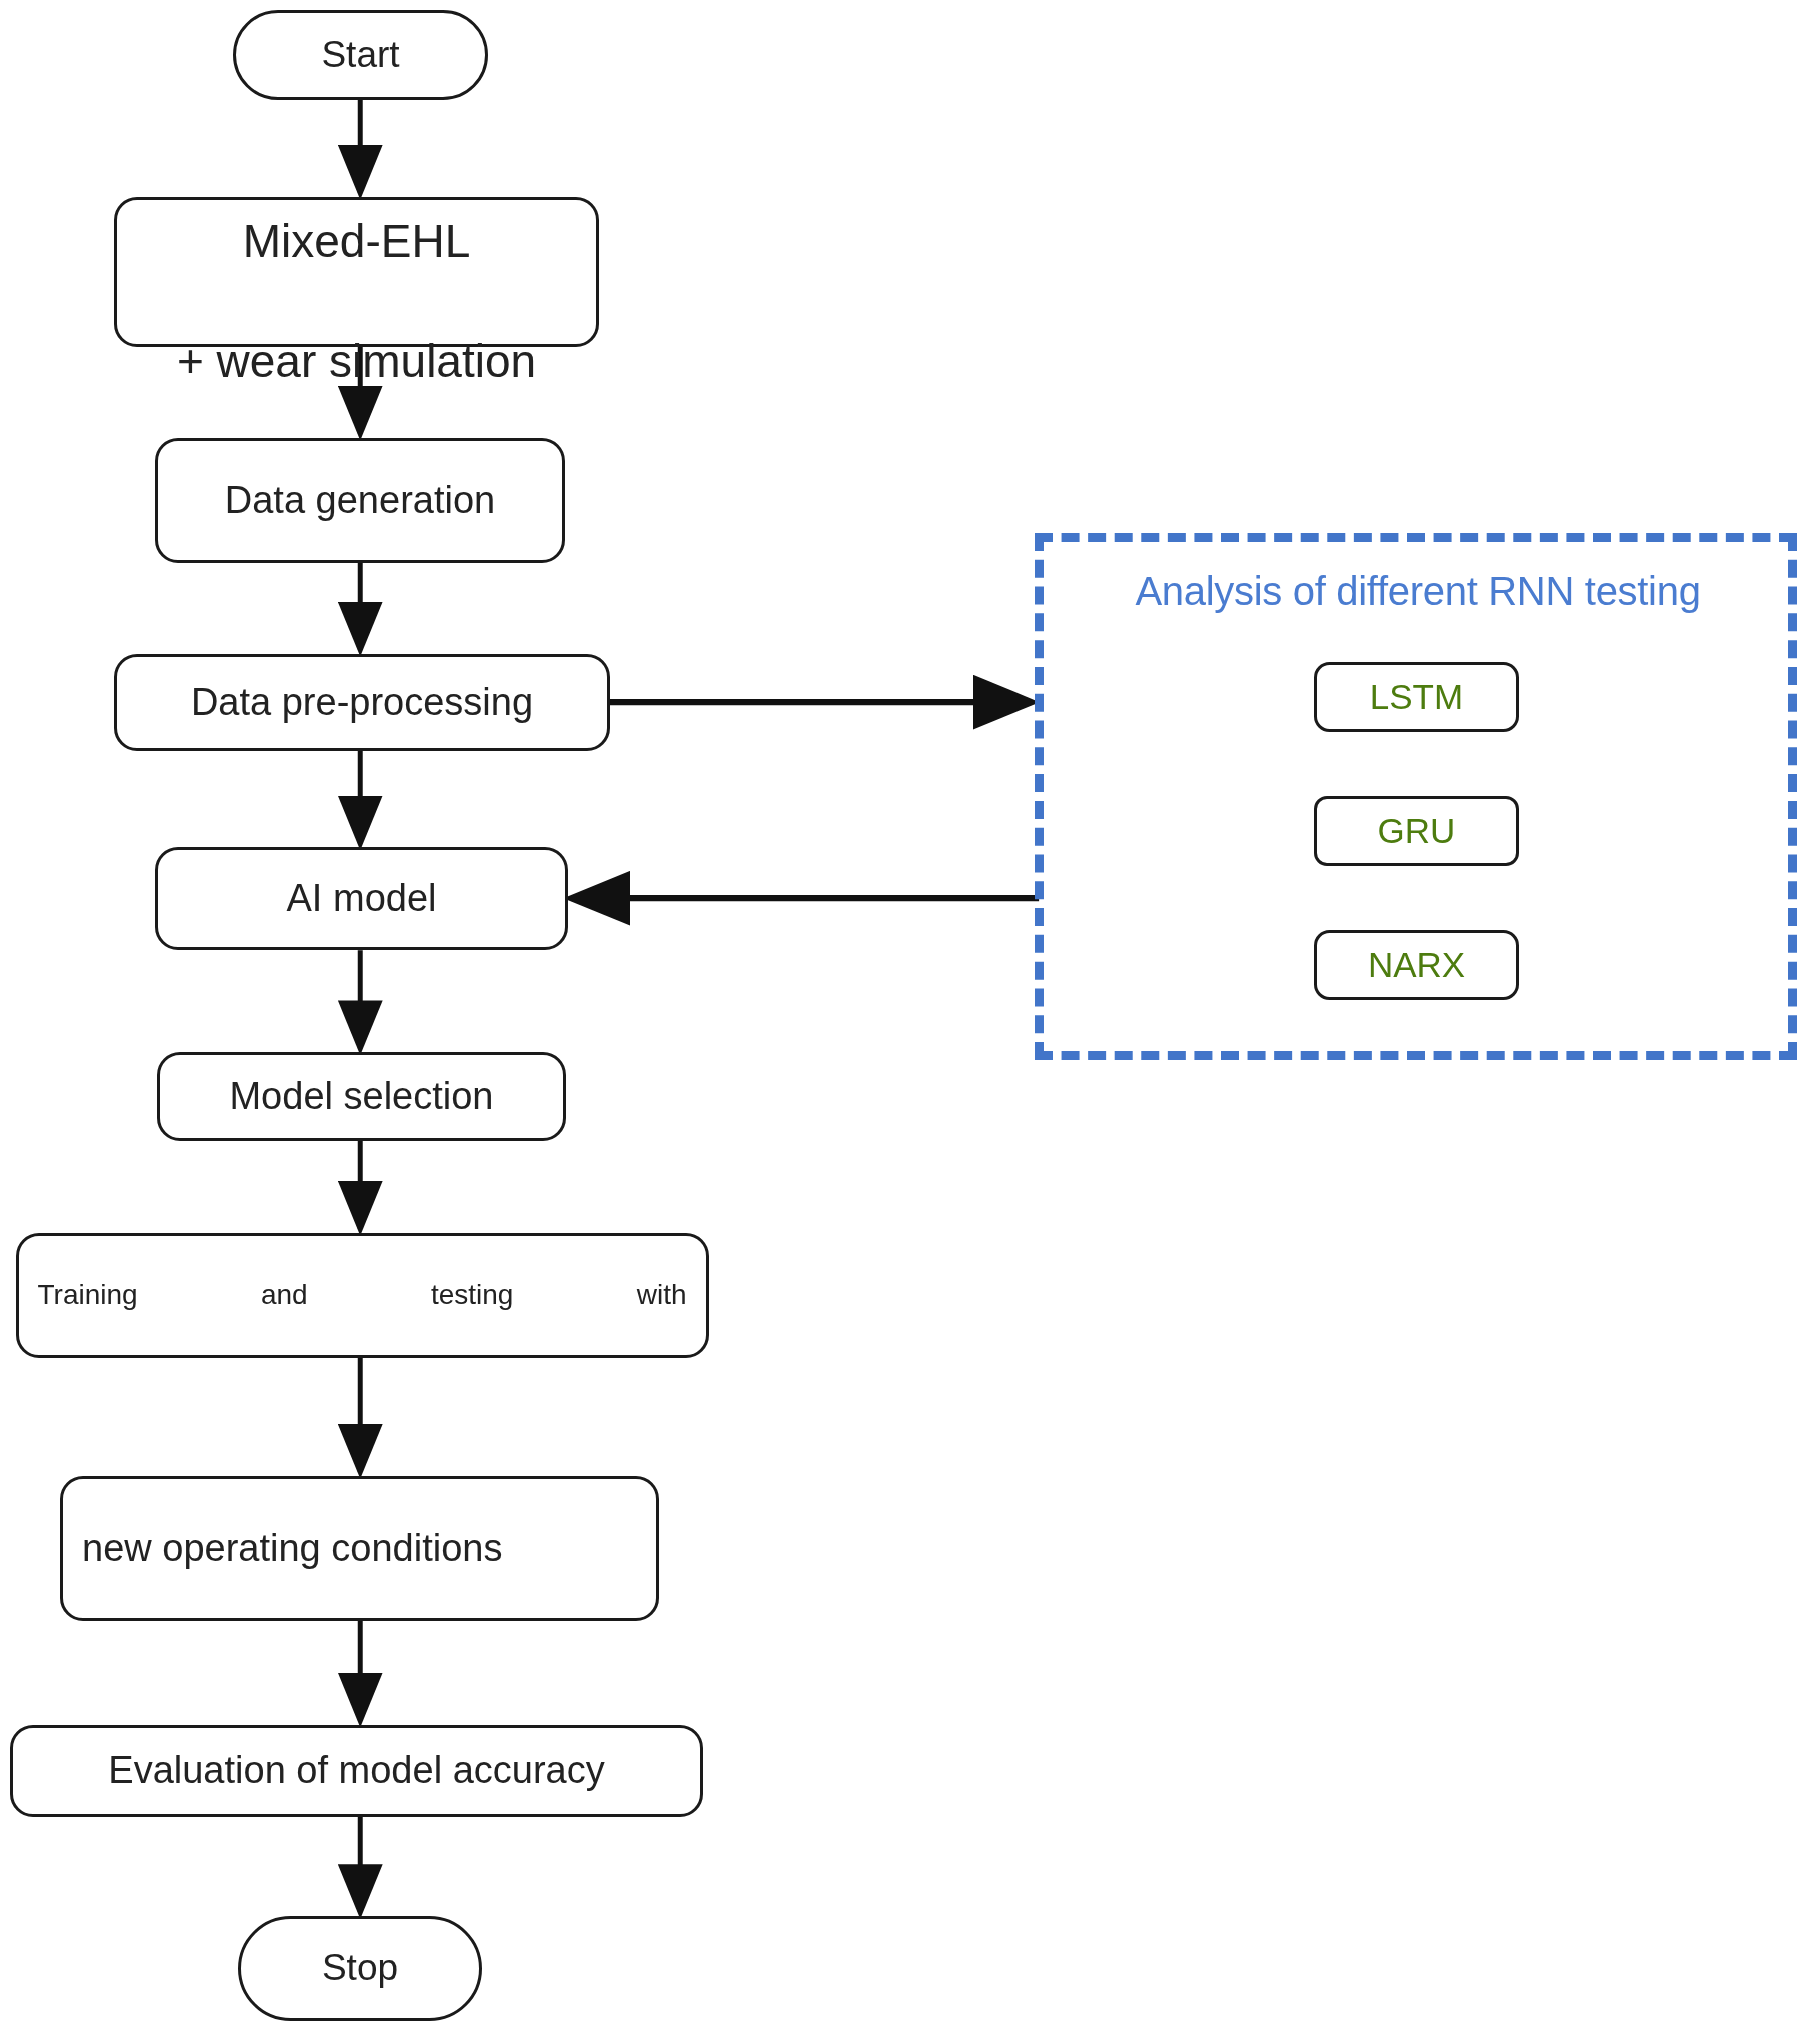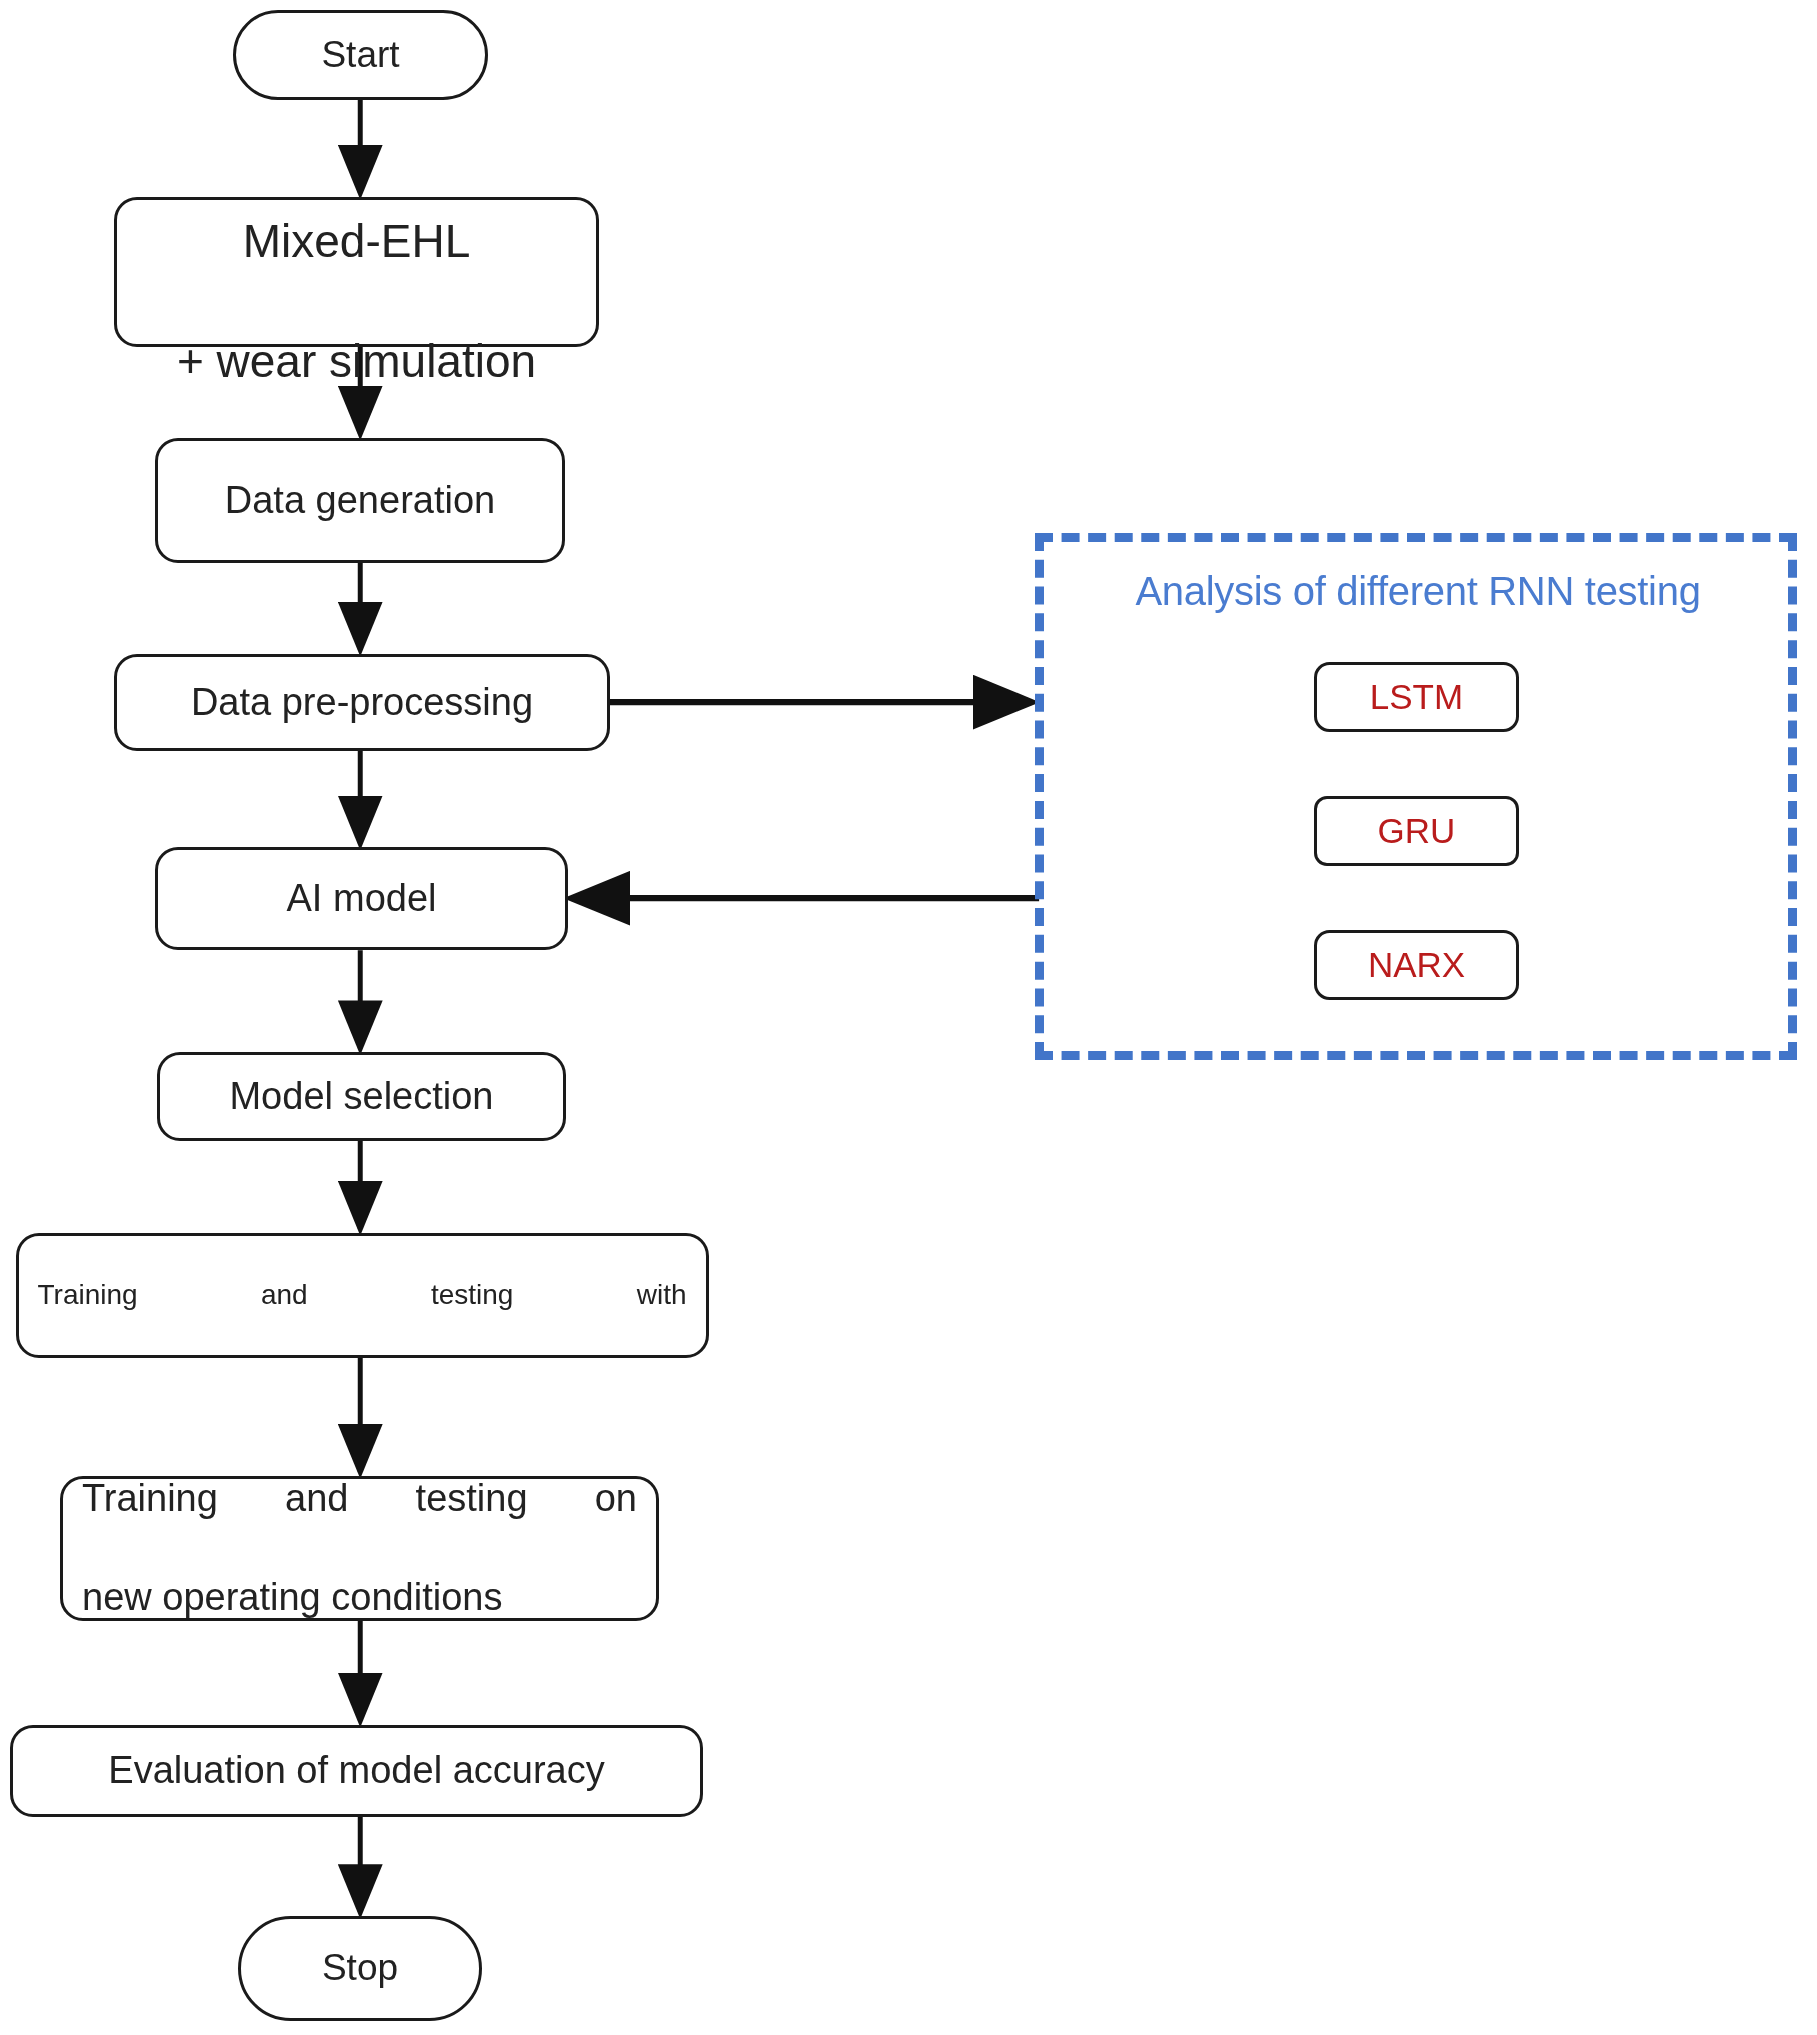--- a/index.html
+++ b/index.html
@@ -99,21 +99,21 @@
     width: 205px;
     height: 70px;
     box-sizing: border-box;
     background: #ffffff;
     border: 3.3px solid #1a1a1a;
     border-radius: 15.5px;
     display: flex;
     align-items: center;
     justify-content: center;
     font-size: 35px;
-    color: #b91c1c;
+    color: #4d7c0f;
     z-index: 4;
   }
   #node-lstm { top: 662px; }
   #node-gru  { top: 796px; border-radius: 13px; }
   #node-narx { top: 930px; }
 </style>
 </head>
 <body>
 
 <svg id="flow-canvas" viewBox="0 0 3282 3675" xmlns="http://www.w3.org/2000/svg">
@@ -188,21 +188,20 @@
 </div>
 
 <div class="node rbox" id="node-train-rate">
   <span class="node-label justify">
     <span class="jline">Training and testing with</span>
   </span>
 </div>
 
 <div class="node rbox" id="node-train-cond">
   <span class="node-label justify">
-    <span class="jline">Training and testing on</span>
     <span class="jline last">new operating conditions</span>
   </span>
 </div>
 
 <div class="node rbox" id="node-eval">
   <span class="node-label">Evaluation of model accuracy</span>
 </div>
 
 <div class="node pill" id="node-stop">
   <span class="node-label">Stop</span>

